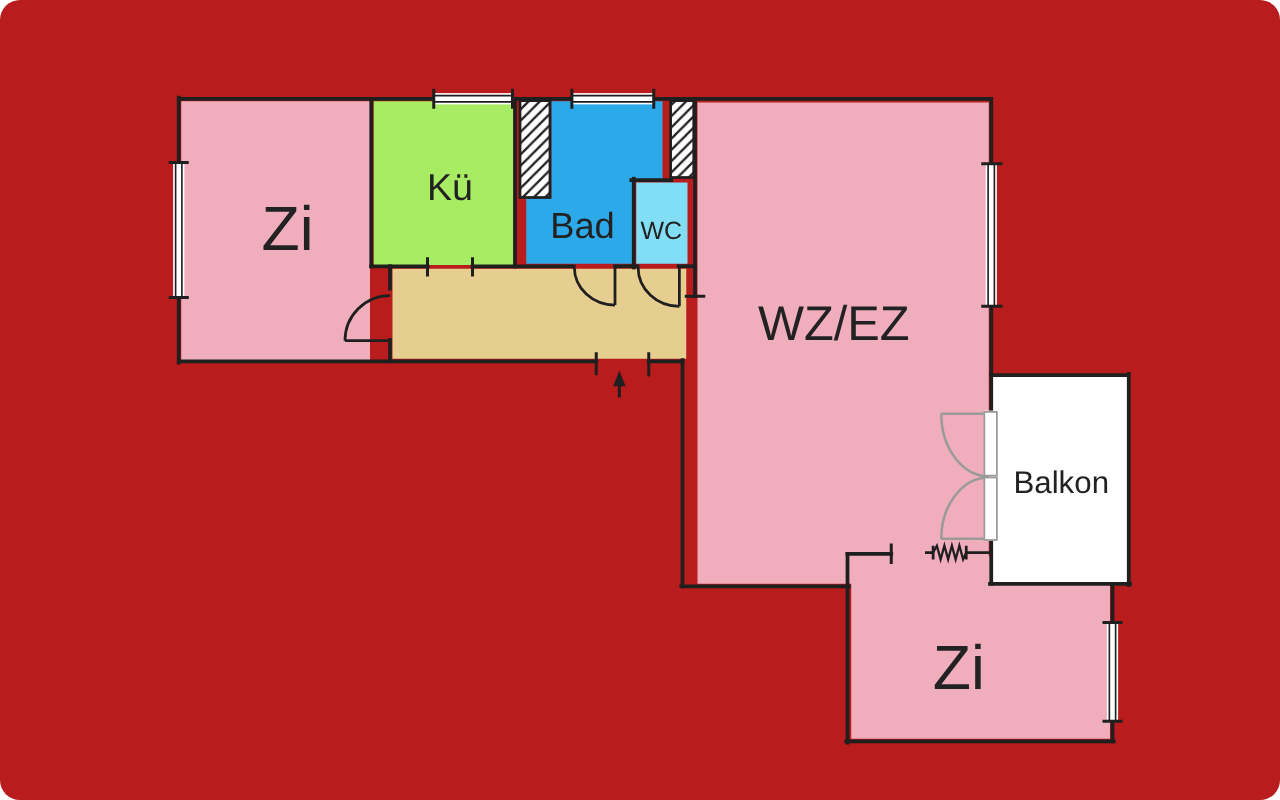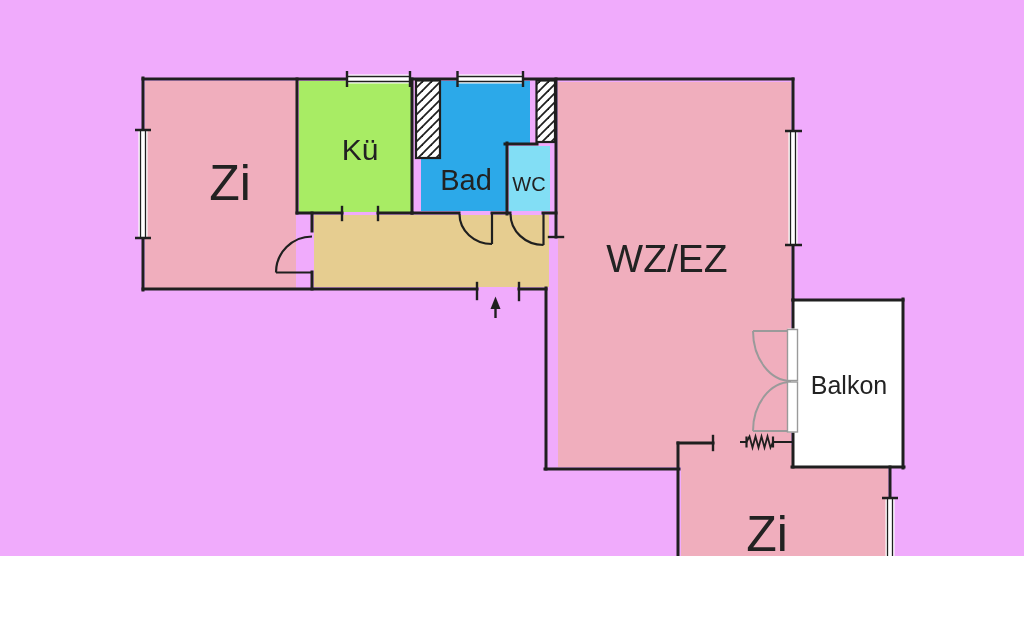--- a/index.html
+++ b/index.html
@@ -1,16 +1,16 @@
 <!DOCTYPE html>
 <html><head>
 <meta charset="utf-8">
 <style>
   html,body{margin:0;padding:0;background:#ffffff;}
-  .stage{position:relative;width:1024px;height:556px;background:#f0abfc;overflow:hidden;}
+  .stage{position:relative;width:1024px;height:640px;background:#b91c1c;overflow:hidden;border-radius:16px;}
   svg{display:block;}
   text{font-family:"Liberation Sans","DejaVu Sans",sans-serif;fill:#222222;}
   .room-label{text-anchor:middle;}
 </style>
 </head>
 <body>
 
 <div class="stage">
 <svg viewBox="0 0 1024 640" width="1024" height="640">
   <defs>

